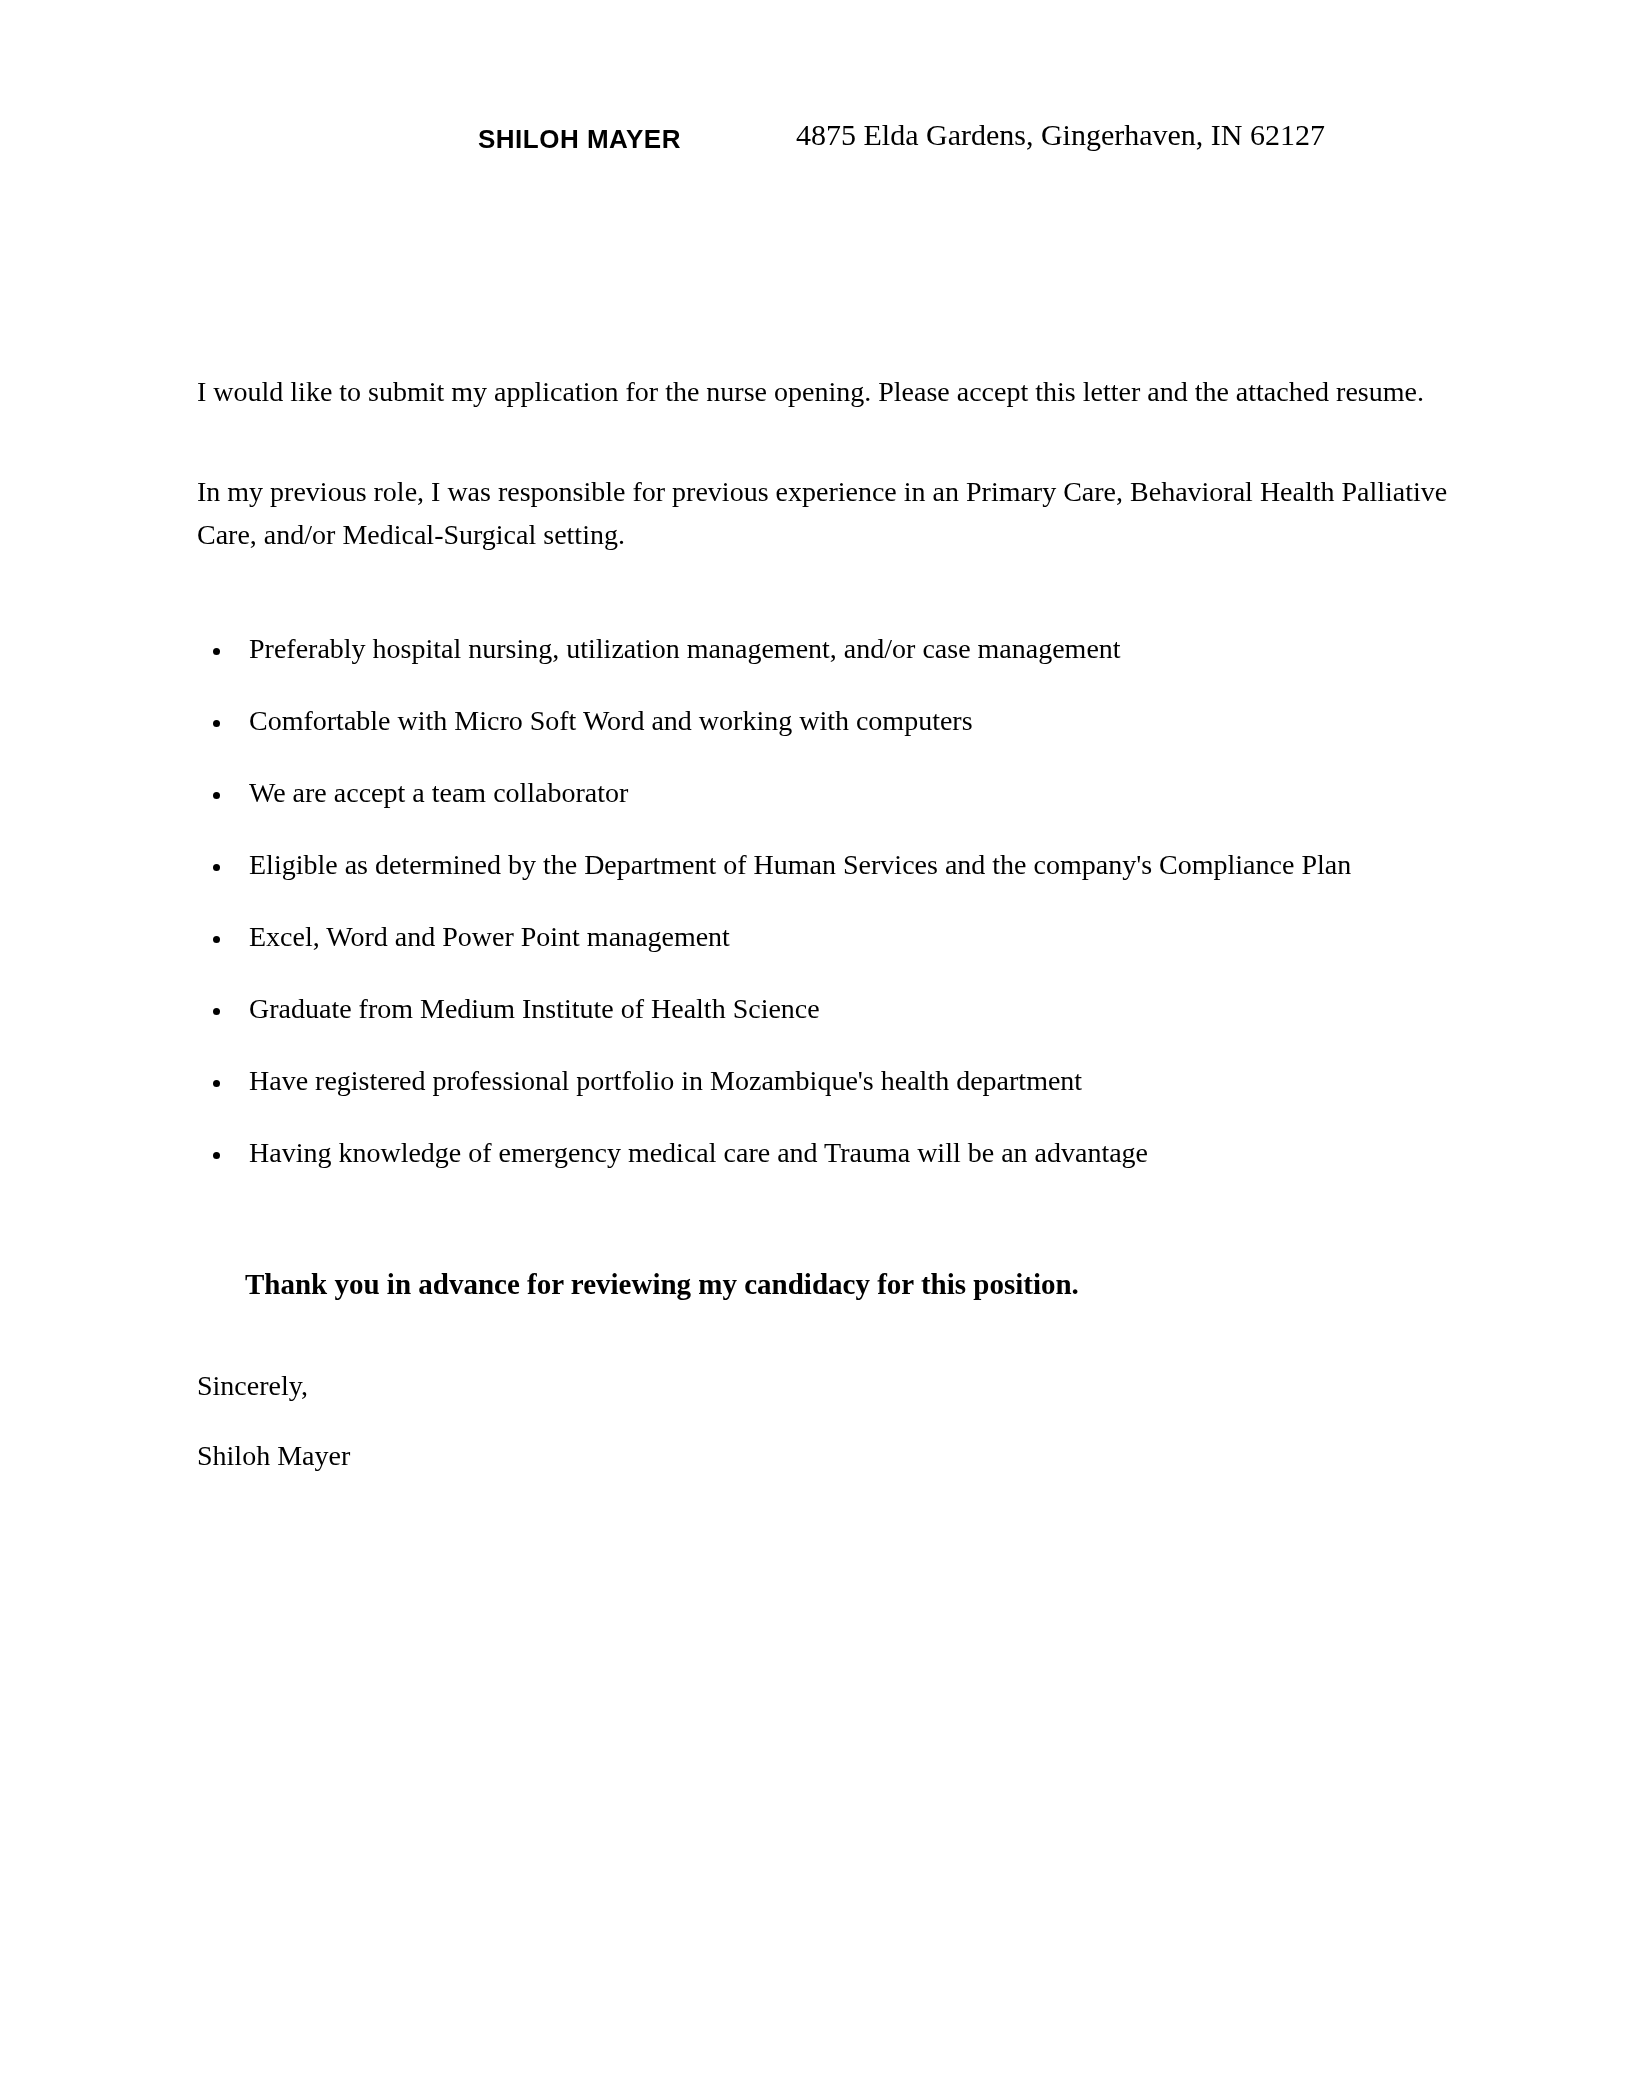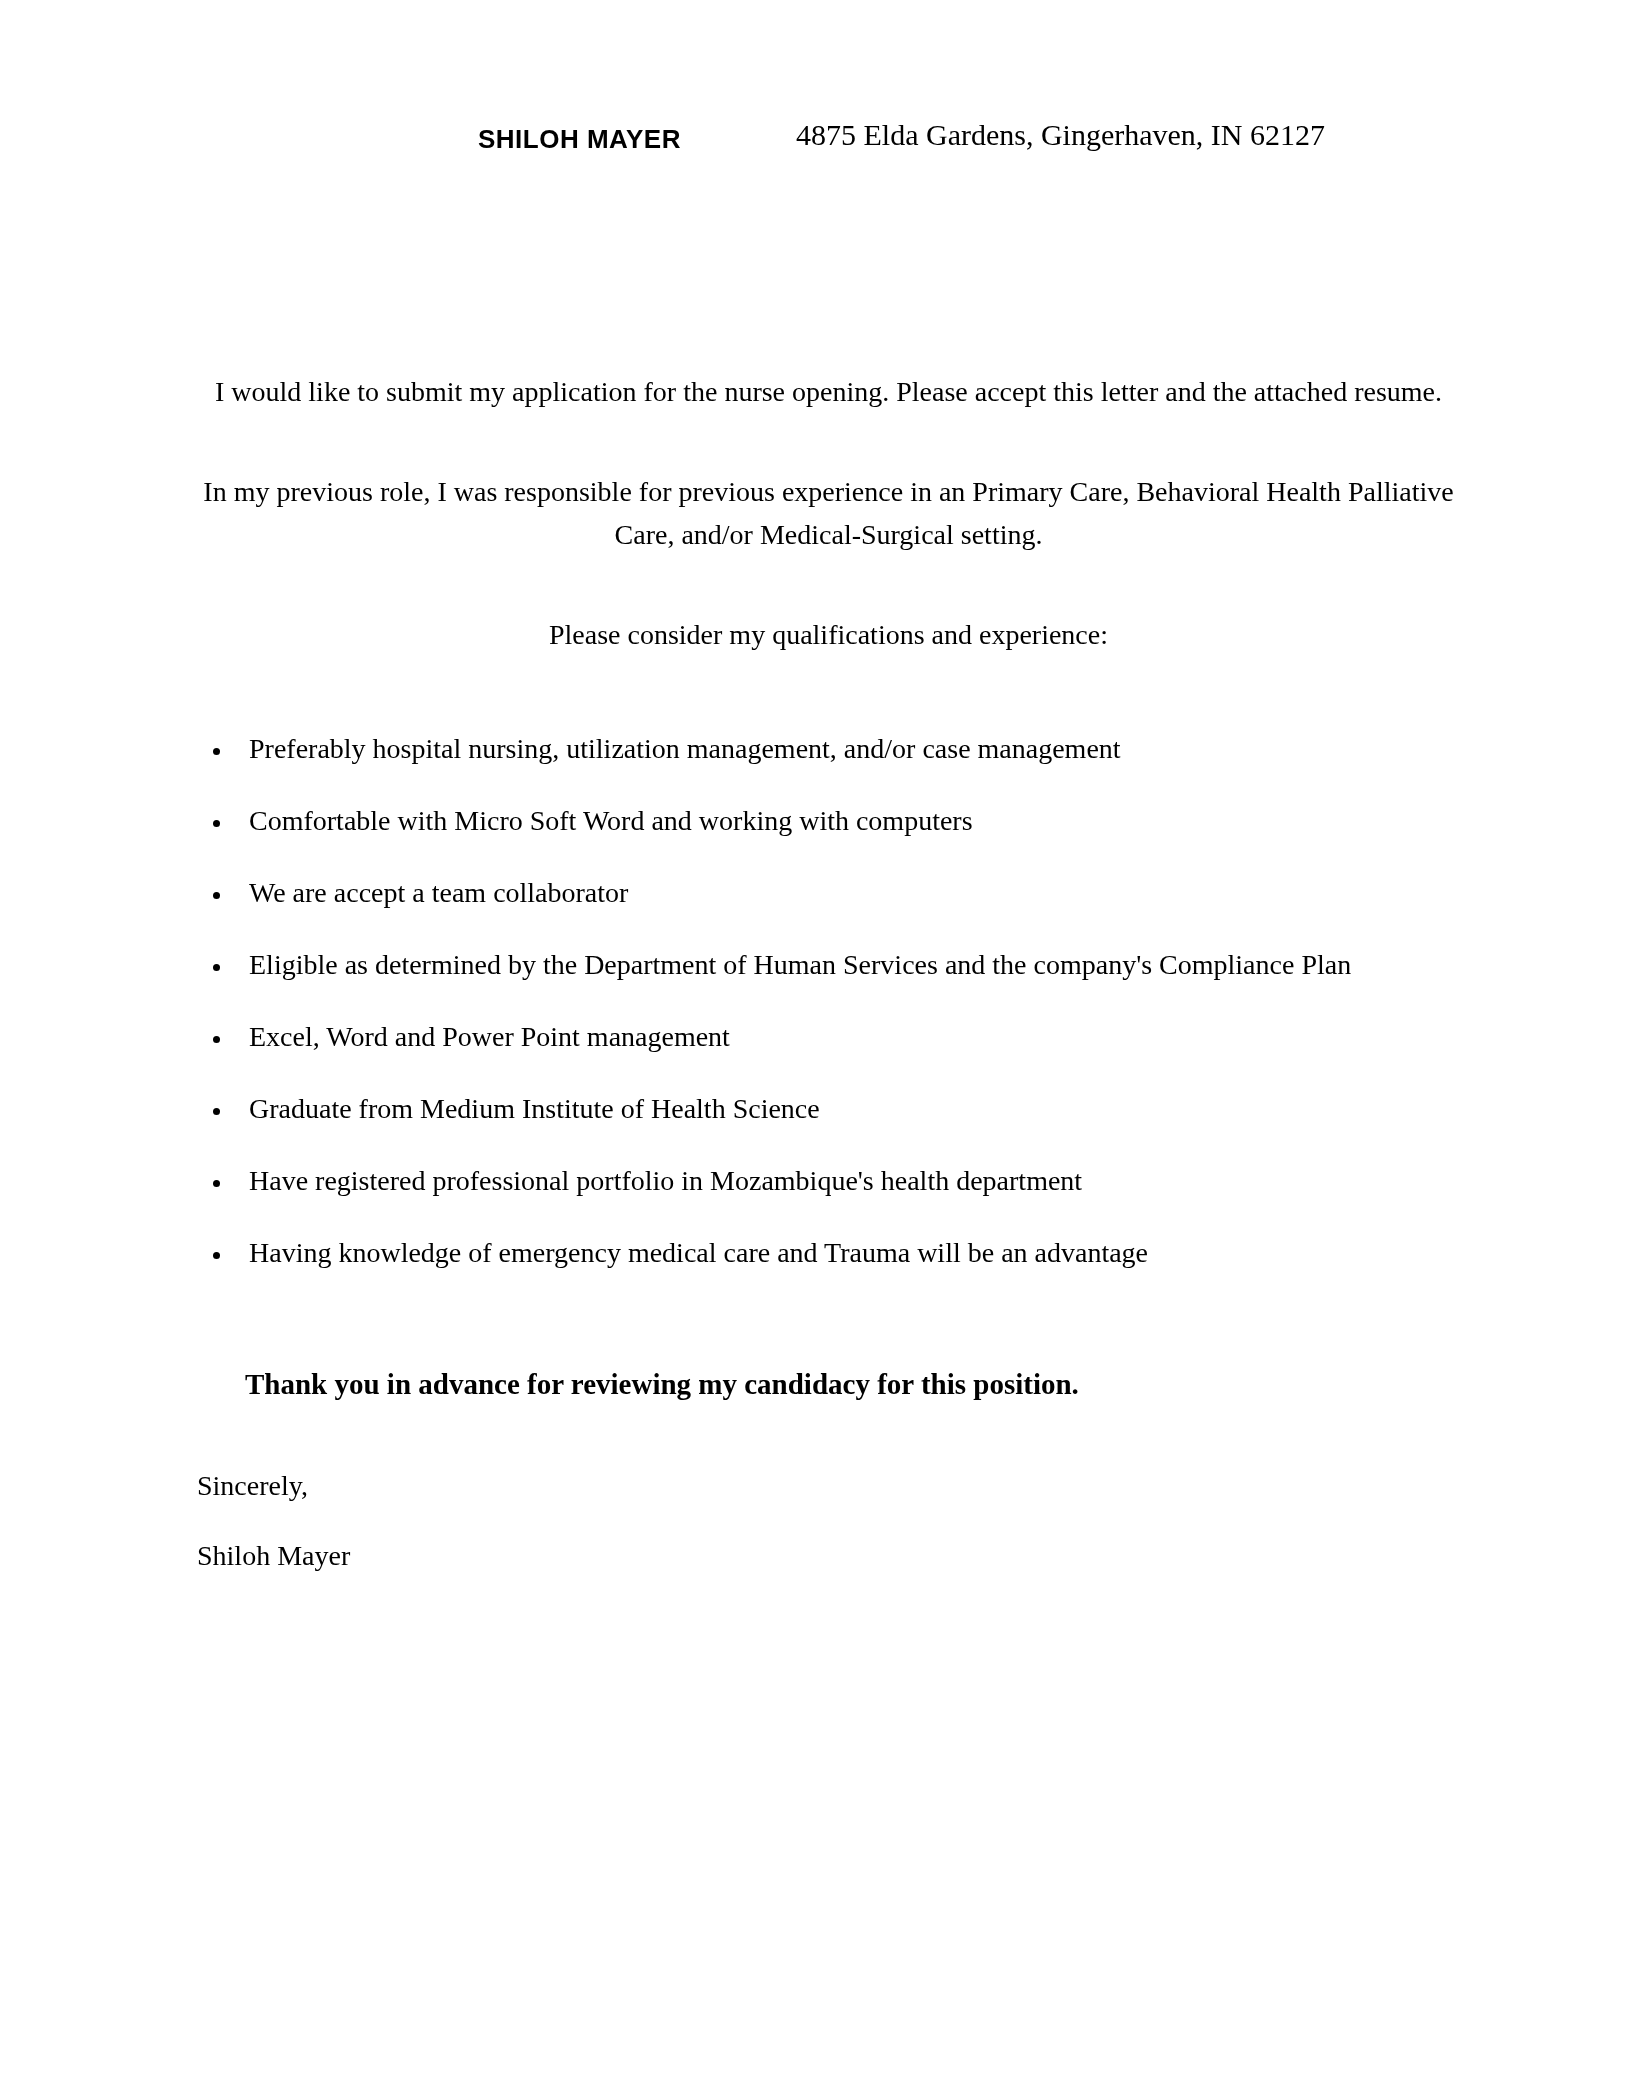--- a/index.html
+++ b/index.html
@@ -49,21 +49,20 @@
   }
   .greeting {
     font-weight: 700;
     font-size: 29px;
     line-height: 42px;
     margin-bottom: 24px;
   }
   .para {
     line-height: 43px;
     margin-bottom: 25px;
-    text-align: center;
   }
   .qualifications-list {
     margin: 20px 0 20px 0;
     padding-left: 52px;
     list-style: disc;
   }
   .qualifications-list li {
     line-height: 40px;
   }
   .qualifications-list li::marker {
@@ -94,21 +93,20 @@
     <span class="sender-address">4875 Elda Gardens, Gingerhaven, IN 62127</span>
   </header>
 
   <main class="letter-body">
 
 
     <p class="para">I would like to submit my application for the nurse opening. Please accept this letter and the attached resume.</p>
 
     <p class="para">In my previous role, I was responsible for previous experience in an Primary Care, Behavioral Health Palliative Care, and/or Medical-Surgical setting.</p>
 
-    <p class="para">Please consider my qualifications and experience:</p>
 
     <ul class="qualifications-list">
       <li>Preferably hospital nursing, utilization management, and/or case management</li>
       <li>Comfortable with Micro Soft Word and working with computers</li>
       <li>We are accept a team collaborator</li>
       <li>Eligible as determined by the Department of Human Services and the company's Compliance Plan</li>
       <li>Excel, Word and Power Point management</li>
       <li>Graduate from Medium Institute of Health Science</li>
       <li>Have registered professional portfolio in Mozambique's health department</li>
       <li>Having knowledge of emergency medical care and Trauma will be an advantage</li>

